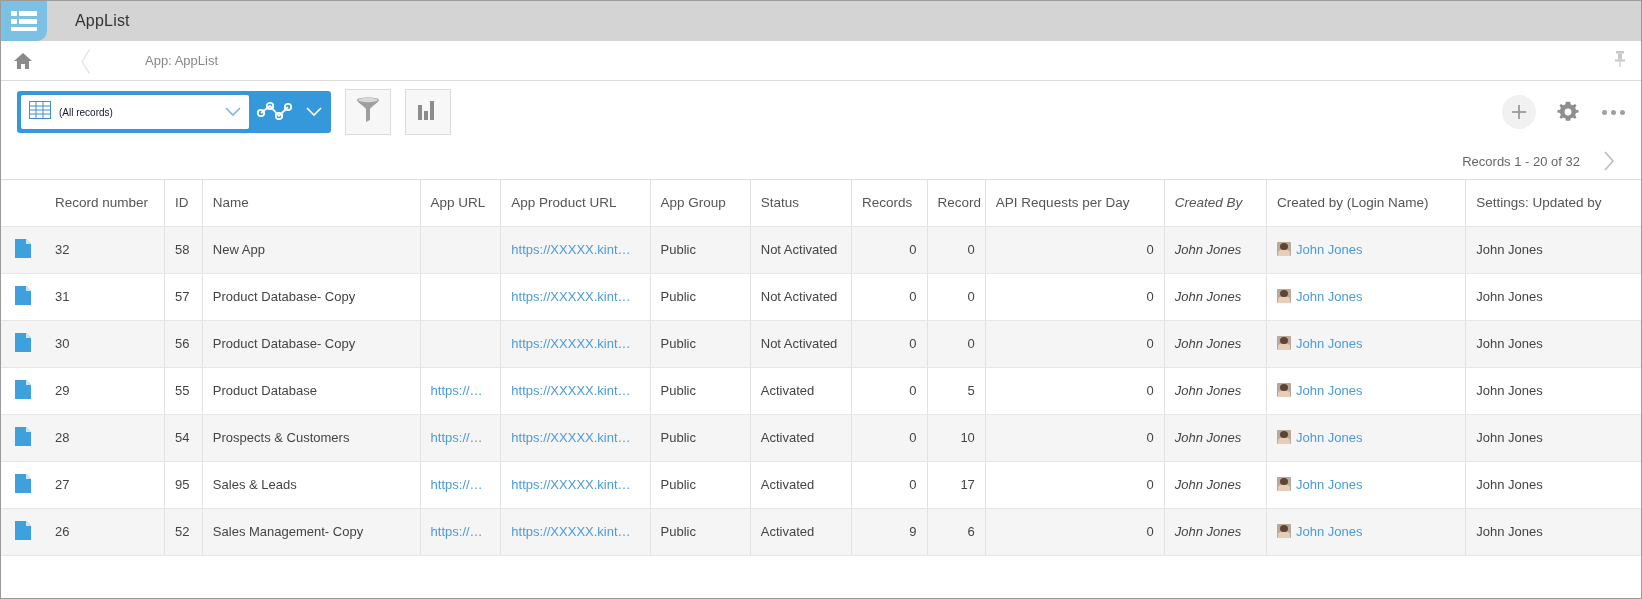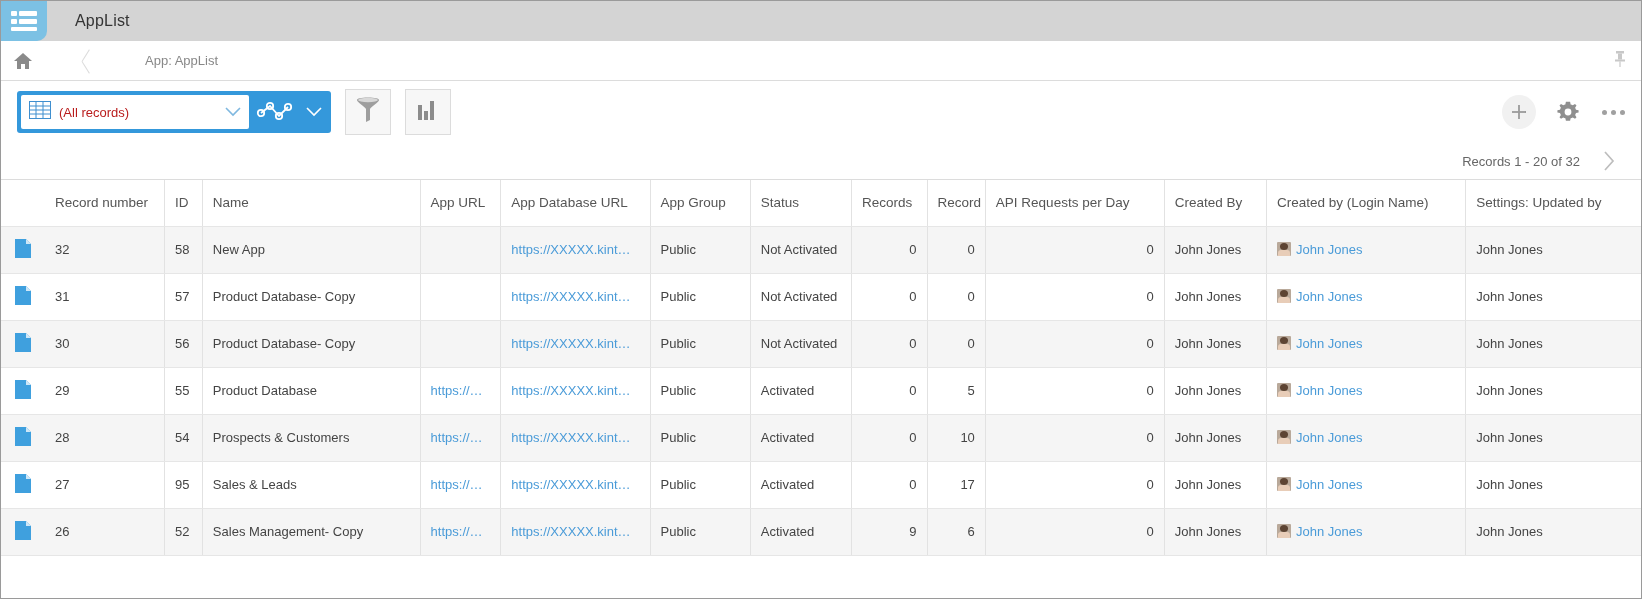--- a/index.html
+++ b/index.html
@@ -90,21 +90,21 @@
   }
   .viewsel-box {
     width: 228px; height: 34px;
     background: #fff;
     border-radius: 2px;
     display: flex; align-items: center;
     padding: 0 8px;
   }
   .grid-icon { flex: none; margin-right: 8px; }
   .viewsel-label {
-    font-size: 13px; color: #b91c1c; flex: 1;
+    font-size: 10px; color: #0f172a; flex: 1;
   }
   .chev { flex: none; }
   .viewsel-graph {
     width: 52px; height: 34px;
     display: flex; align-items: center; justify-content: center;
     flex: none;
   }
   .viewsel-graphchev {
     width: 26px; height: 34px;
     display: flex; align-items: center; justify-content: center;
@@ -178,21 +178,21 @@
   .c-rec  { width: 117px; }
   .c-id   { width: 37px; }
   .c-name { width: 213px; }
   .c-url  { width: 79px; }
   .c-surl { width: 146px; }
   .c-grp  { width: 98px; }
   .c-sts  { width: 99px; }
   .c-rcds { width: 74px; }
   .c-flds { width: 57px; }
   .c-api  { width: 175px; }
-  .c-crby { width: 100px; }
+  .c-crby { width: 100px; font-style: italic; }
   .c-clog { width: 195px; }
   .c-supd { width: 230px; border-right: none !important; }
   .num { text-align: right !important; }
   .link { color: #4a9bd8; }
   .avatar {
     width: 14px; height: 14px; display: inline-block;
     vertical-align: -2px; margin-right: 5px;
     border-radius: 1px; overflow: hidden;
     background: #b9a99a;
     position: relative;
@@ -329,21 +329,21 @@
 
 <div class="table-wrap">
   <table class="grid">
     <thead>
       <tr>
         <th class="c-icon-head"></th>
         <th class="c-rec">Record number</th>
         <th class="c-id">ID</th>
         <th class="c-name">Name</th>
         <th class="c-url">App URL</th>
-        <th class="c-surl">App Database URL</th>
+        <th class="c-surl">App Product URL</th>
         <th class="c-grp">App Group</th>
         <th class="c-sts">Status</th>
         <th class="c-rcds">Records</th>
         <th class="c-flds">Record</th>
         <th class="c-api">API Requests per Day</th>
         <th class="c-crby">Created By</th>
         <th class="c-clog">Created by (Login Name)</th>
         <th class="c-supd">Settings: Updated by</th>
       </tr>
     </thead>

